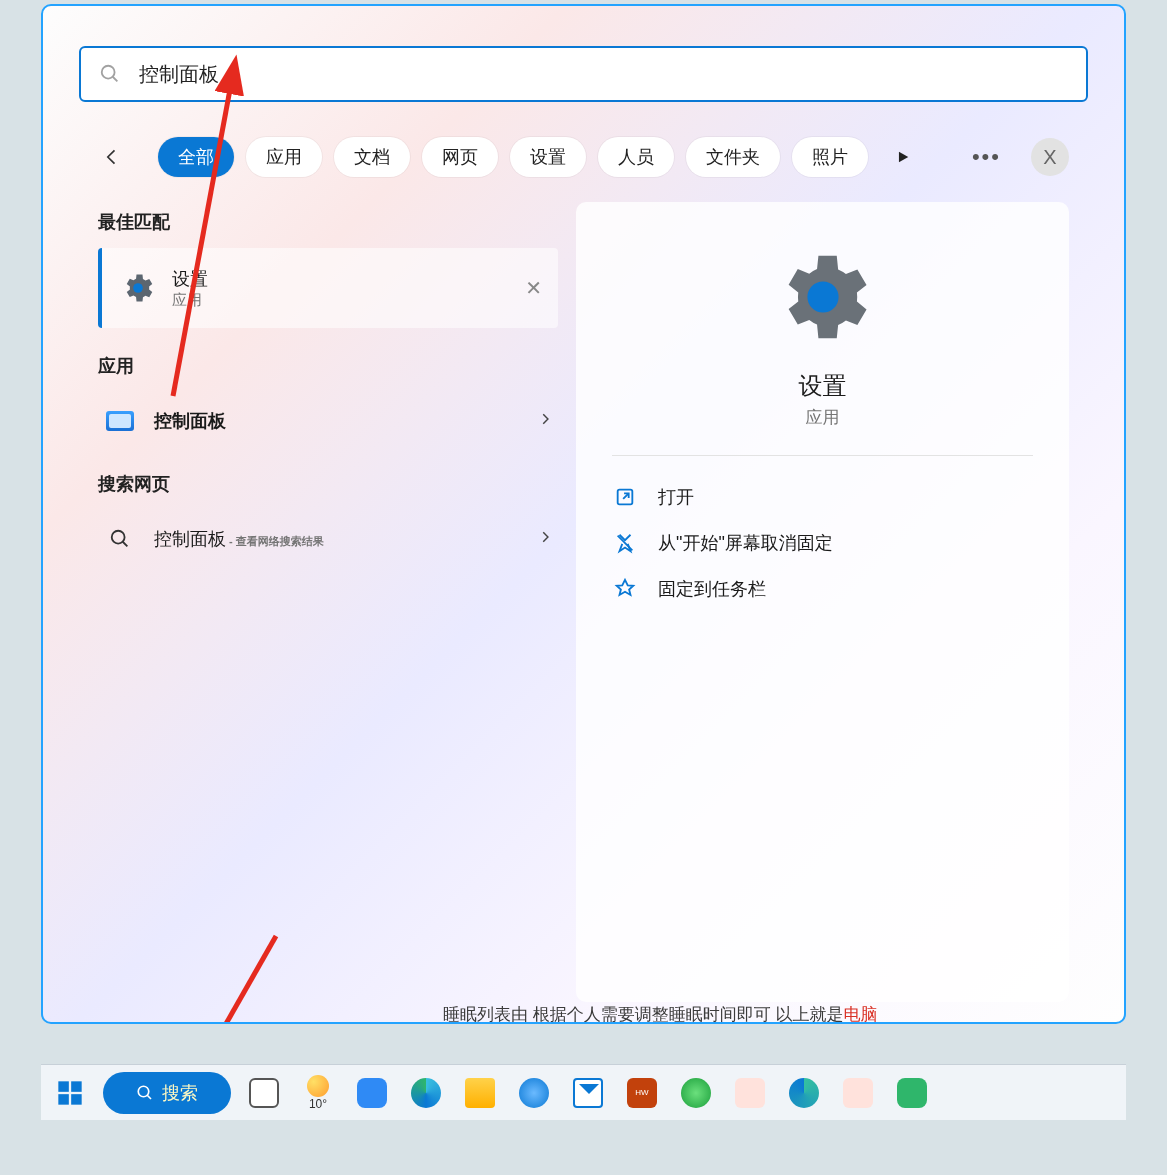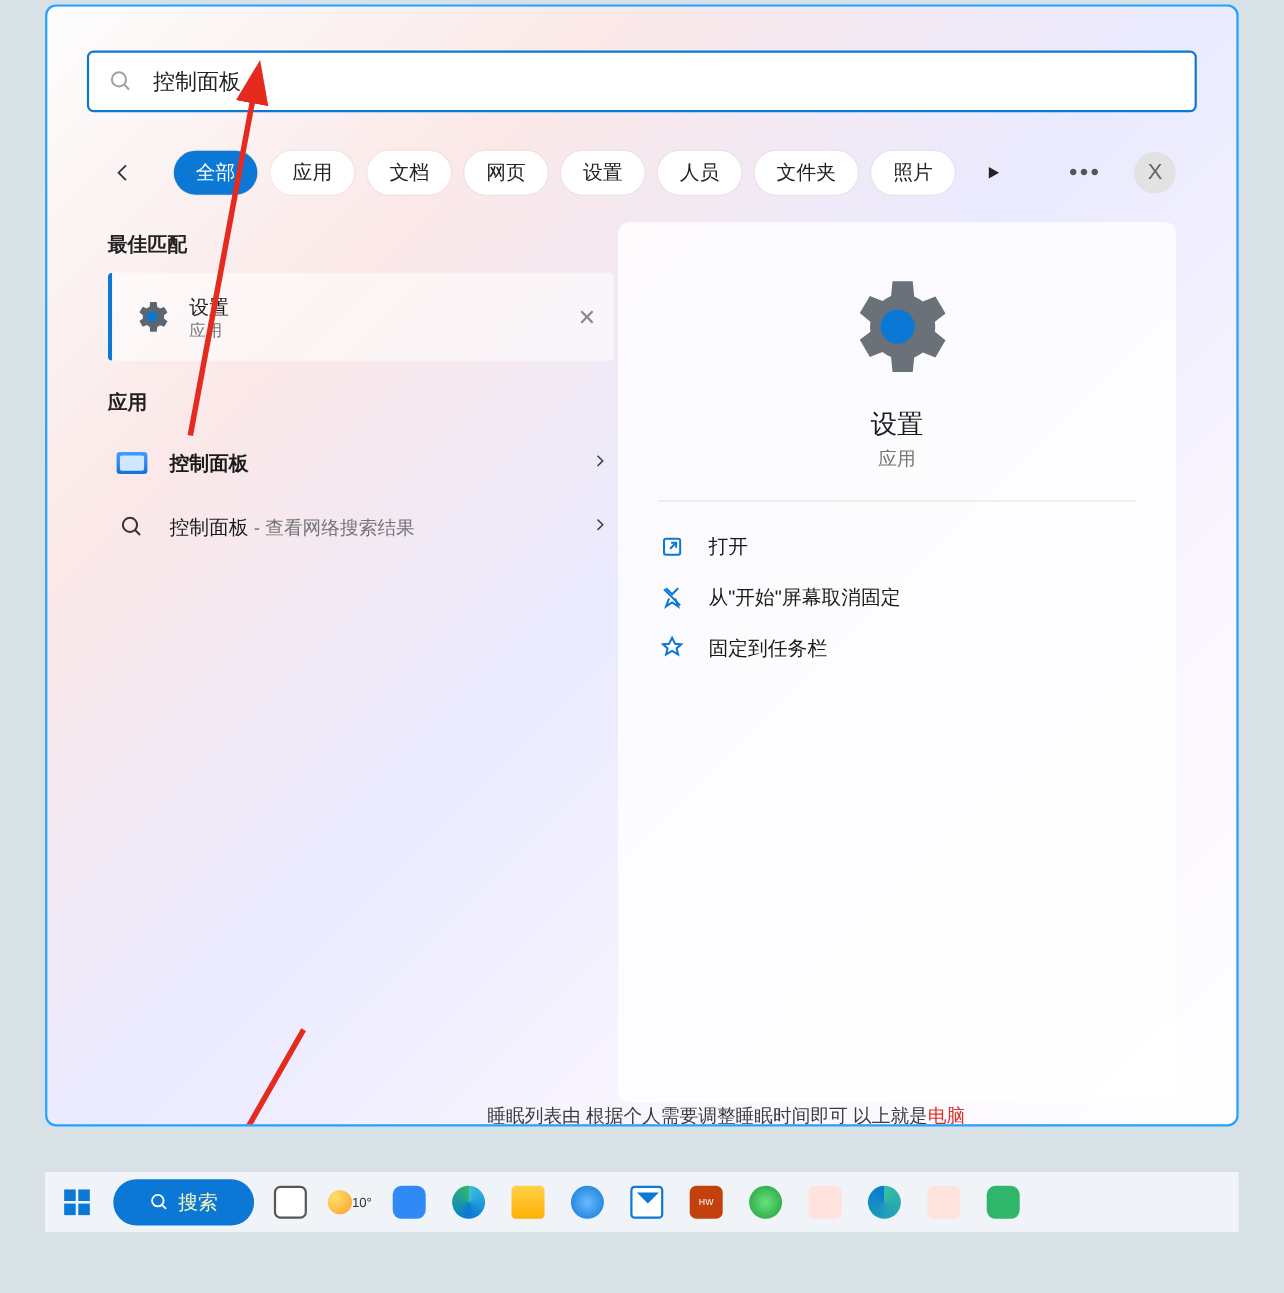--- a/index.html
+++ b/index.html
@@ -9,32 +9,32 @@
 .searchbar svg{width:22px;height:22px;opacity:.55;margin-right:16px;}
 .searchbar input{flex:1;border:none;outline:none;font-size:20px;background:transparent;color:#222;}
 .filters{position:absolute;left:55px;right:55px;top:131px;display:flex;align-items:center;gap:12px;}
 .back{width:28px;height:28px;display:flex;align-items:center;justify-content:center;color:#3a3a3a;margin-right:20px;}
 .pill{height:40px;padding:0 20px;display:flex;align-items:center;border-radius:20px;background:#fff;font-size:18px;color:#222;box-shadow:0 0 0 1px rgba(0,0,0,.04);cursor:pointer;}
 .pill.active{background:#0a78d4;color:#fff;font-weight:500;}
 .more-play{width:38px;height:38px;display:flex;align-items:center;justify-content:center;font-size:16px;margin-left:4px;cursor:pointer;}
 .spacer{flex:1;}
 .dots{font-size:22px;color:#555;margin-right:18px;letter-spacing:2px;cursor:pointer;}
 .avatar{width:38px;height:38px;border-radius:50%;background:#e2e2e2;display:flex;align-items:center;justify-content:center;font-size:20px;color:#666;cursor:pointer;}
-.content{position:absolute;left:55px;right:55px;top:196px;bottom:20px;display:flex;gap:4px;justify-content:space-between;}
+.content{position:absolute;left:55px;right:55px;top:196px;bottom:20px;display:flex;gap:18px;justify-content:space-between;}
 .left{width:460px;}
 .section-h{font-size:18px;font-weight:600;color:#222;margin:8px 0 14px;}
 .best{display:flex;align-items:center;height:80px;background:rgba(255,255,255,.55);border-left:4px solid #0a78d4;border-radius:4px;padding:0 16px;cursor:pointer;}
 .best .gear{width:40px;height:40px;display:flex;align-items:center;justify-content:center;margin-right:14px;}
 .best .txt .t{font-size:18px;}
 .best .txt .s{font-size:15px;color:#757575;}
 .best .close{margin-left:auto;color:#888;font-size:20px;cursor:pointer;}
 .row{display:flex;align-items:center;height:58px;padding:0 6px;border-radius:6px;cursor:pointer;}
 .row .ricon{width:32px;height:32px;display:flex;align-items:center;justify-content:center;margin-right:18px;}
 .row .label{font-size:18px;}
-.row .sub{font-size:17px;color:#757575;}
+.row .sub{font-size:11px;color:#757575;font-weight:bold;}
 .row .chev{margin-left:auto;color:#555;}
 .cp-icon{width:28px;height:20px;background:linear-gradient(#3aa0ff,#1a6fd4);border-radius:3px;position:relative;}
 .cp-icon::after{content:"";position:absolute;inset:3px;background:#cfe7ff;border-radius:2px;}
 .right{flex:1;background:#ffffffcc;border-radius:10px;padding:26px 36px;display:flex;flex-direction:column;align-items:center;}
 .big-gear{width:110px;height:110px;margin-top:14px;}
 .right h2{margin:18px 0 4px;font-size:24px;font-weight:500;}
 .right .cat{font-size:17px;color:#757575;margin-bottom:26px;}
 .divider{width:100%;height:1px;background:#e3e3e3;margin-bottom:18px;}
 .action{width:100%;display:flex;align-items:center;height:46px;font-size:18px;color:#1a1a1a;cursor:pointer;border-radius:6px;}
 .action svg,.action .ico{width:22px;height:22px;margin:0 22px 0 2px;color:#0a78d4;}
@@ -112,20 +112,21 @@
             <div class="cp-icon"></div>
           </div>
         <div class="label" style="font-weight:600">控制面板</div>
         <div class="chev">
           <svg width="14" height="14" viewBox="0 0 24 24" fill="none" stroke="#444" stroke-width="2.5">
               <polyline points="9 4 17 12 9 20"></polyline>
             </svg>
         </div>
       </div>
 
+      <div class="section-h" style="margin-top:22px">搜索网页</div>
       <div class="row">
         <div class="ricon">
           <svg width="22" height="22" viewBox="0 0 24 24" fill="none" stroke="#333" stroke-width="2">
               <circle cx="10" cy="10" r="7"></circle>
               <line x1="20" y1="20" x2="15" y2="15"></line>
             </svg>
         </div>
         <div>
           <span class="label">控制面板</span><span class="sub"> - 查看网络搜索结果</span>
         </div>
@@ -203,21 +204,21 @@
   <div class="tb-btn tb-search">
     <svg viewBox="0 0 24 24" fill="none" stroke="#fff" stroke-width="2.2">
         <circle cx="10" cy="10" r="7"></circle>
         <line x1="20" y1="20" x2="15" y2="15"></line>
       </svg>
     <span>搜索</span>
   </div>
   <div class="tb-icon">
       <div class="sq" style="background:#fff;border:2px solid #555"></div>
     </div>
-  <div class="tb-icon" style="flex-direction:row;font-size:12px;color:#333">
+  <div class="tb-icon" style="flex-direction:column;font-size:12px;color:#333">
       <div style="width:22px;height:22px;border-radius:50%;background:radial-gradient(circle at 30% 30%,#ffe066,#ff9d2e)"></div>
       <span>10°</span>
     </div>
   <div class="tb-icon">
       <div class="sq" style="background:#2f8af5;border-radius:8px"></div>
     </div>
   <div class="tb-icon">
       <div class="sq" style="background:conic-gradient(#3ac1e0,#0a78d4,#2fb66b);border-radius:50%"></div>
     </div>
   <div class="tb-icon">

